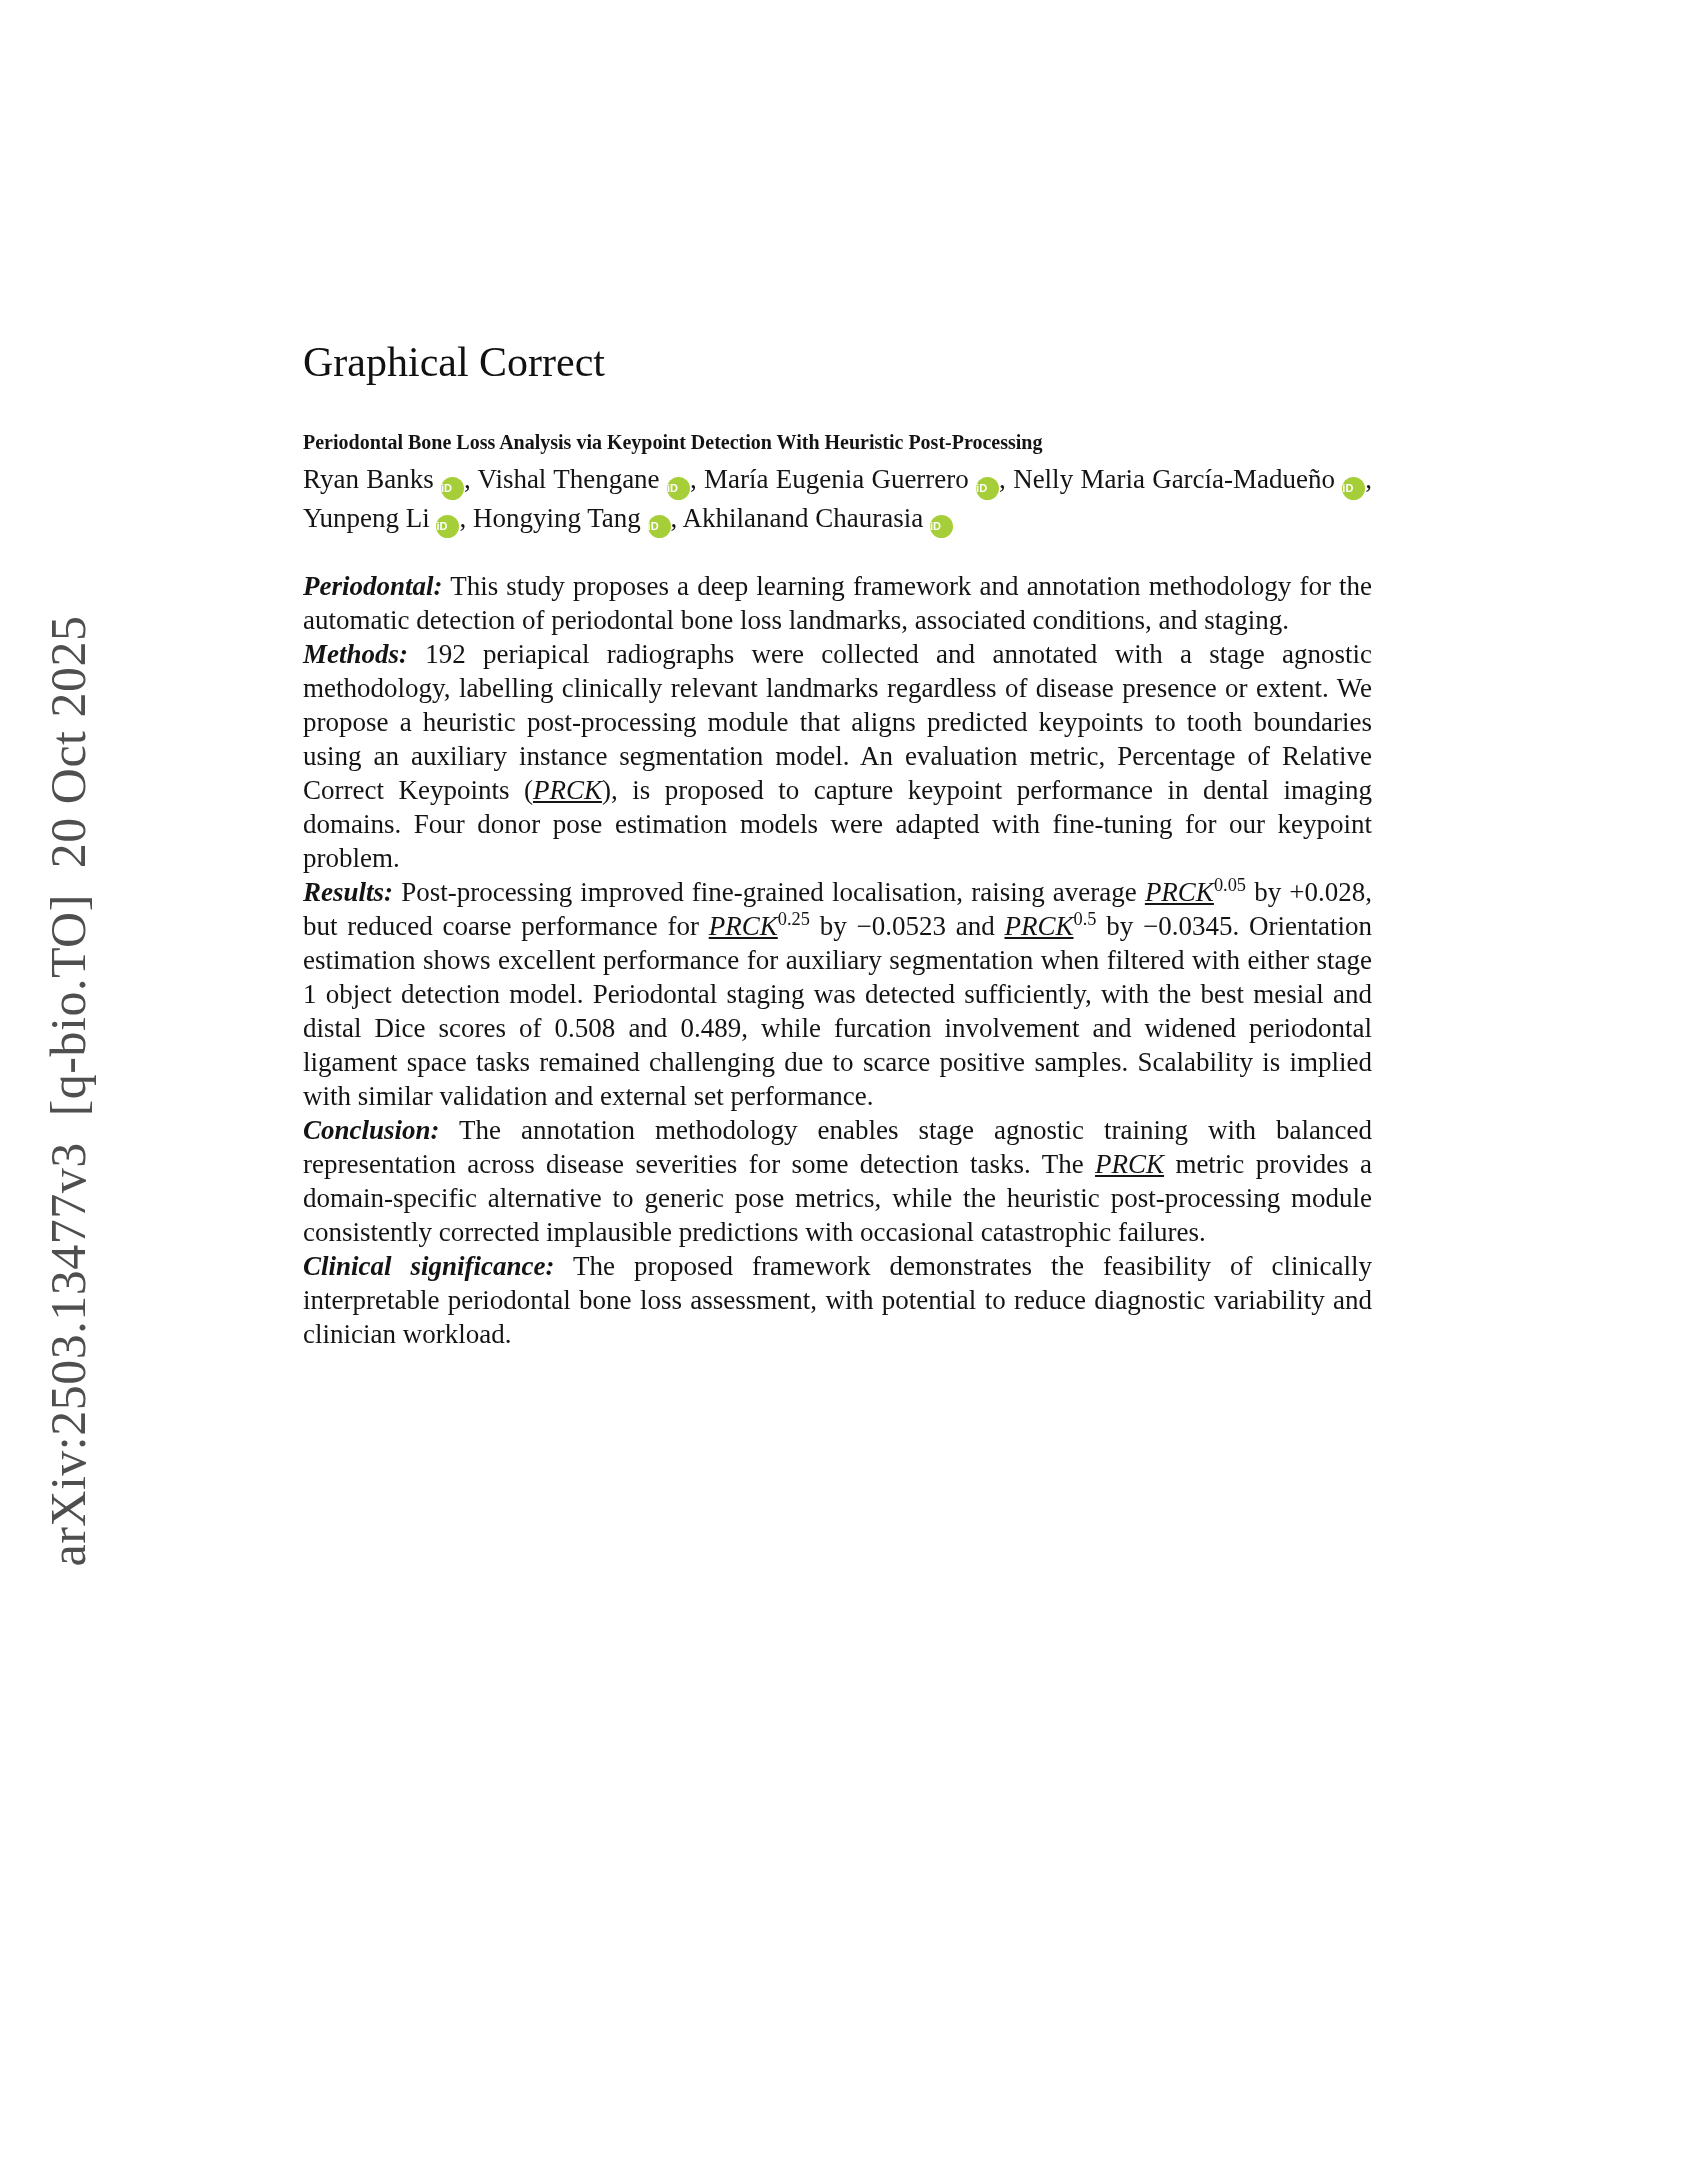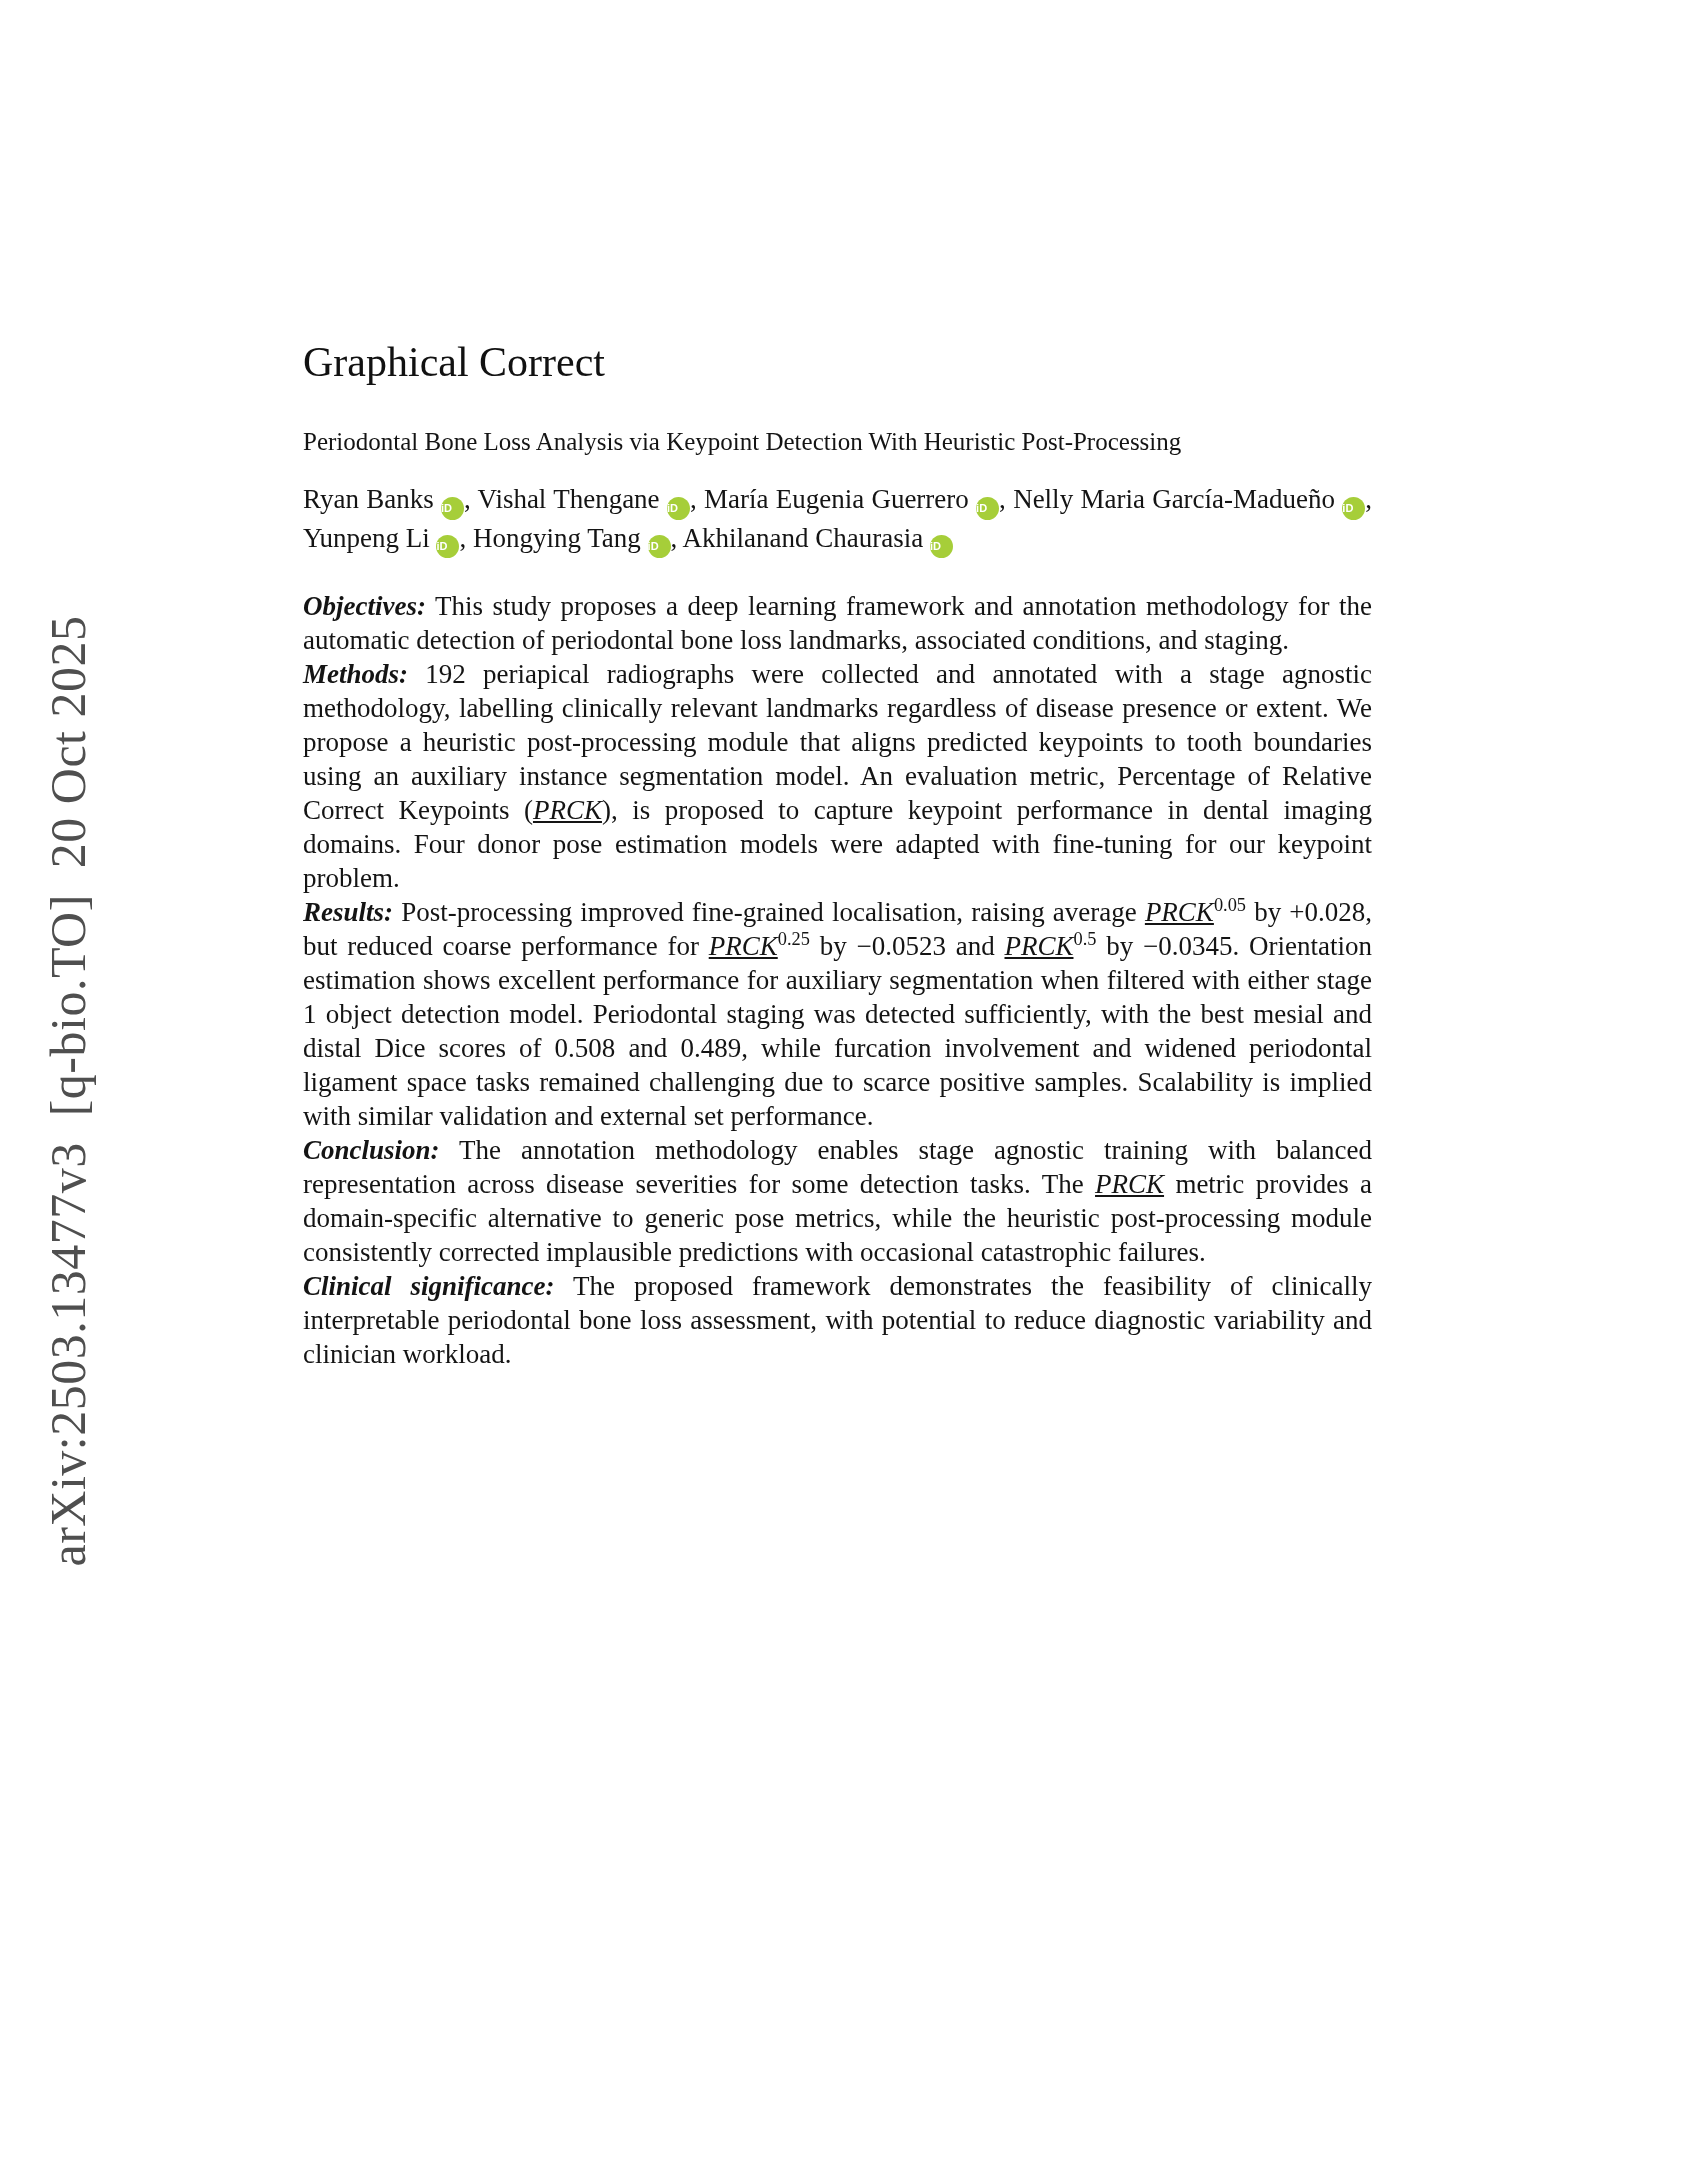--- a/index.html
+++ b/index.html
@@ -33,24 +33,23 @@
   }
 
   .section-title {
     font-size: 42px;
     font-weight: normal;
     margin-bottom: 37px;
     color: #111;
   }
 
   .paper-title {
-    font-size: 25px;
-    font-weight: normal;
+    font-size: 20px;
+    font-weight: bold;
     line-height: 38px;
-    margin-bottom: 20px;
     text-align: justify;
   }
 
   .authors {
     font-size: 27px;
     line-height: 37px;
     margin-bottom: 31px;
     text-align: justify;
   }
 
@@ -88,21 +87,21 @@
 
   <div class="content">
 
     <h1 class="section-title">Graphical Correct</h1>
 
     <h2 class="paper-title">Periodontal Bone Loss Analysis via Keypoint Detection With Heuristic Post-Processing</h2>
 
     <p class="authors" id="authors"><span>Ryan Banks</span>&nbsp;<span class="orcid" style="background: rgb(166, 206, 57);">iD</span>, <span>Vishal Thengane</span>&nbsp;<span class="orcid" style="background: rgb(166, 206, 57);">iD</span>, <span>María Eugenia Guerrero</span>&nbsp;<span class="orcid" style="background: rgb(166, 206, 57);">iD</span>, <span>Nelly Maria García-Madueño</span>&nbsp;<span class="orcid" style="background: rgb(166, 206, 57);">iD</span>, <span>Yunpeng Li</span>&nbsp;<span class="orcid" style="background: rgb(166, 206, 57);">iD</span>, <span>Hongying Tang</span>&nbsp;<span class="orcid" style="background: rgb(166, 206, 57);">iD</span>, <span>Akhilanand Chaurasia</span>&nbsp;<span class="orcid" style="background: rgb(166, 206, 57);">iD</span></p>
 
     <div id="paragraphs">
-        <p class="para"><span class="lead">Objectives:</span><span> This study proposes a deep learning framework and annotation methodology for the automatic detection of periodontal bone loss landmarks, associated conditions, and staging.</span></p>
+        <p class="para"><span class="lead">Periodontal:</span><span> This study proposes a deep learning framework and annotation methodology for the automatic detection of periodontal bone loss landmarks, associated conditions, and staging.</span></p>
         <p class="para"><span class="lead">Methods:</span><span> 192 periapical radiographs were collected and annotated with a stage agnostic methodology, labelling clinically relevant landmarks regardless of disease presence or extent. We propose a heuristic post-processing module that aligns predicted keypoints to tooth boundaries using an auxiliary instance segmentation model. An evaluation metric, Percentage of Relative Correct Keypoints (</span><span class="math">PRCK</span><span>), is proposed to capture keypoint performance in dental imaging domains. Four donor pose estimation models were adapted with fine-tuning for our keypoint problem.</span></p>
         <p class="para"><span class="lead">Results:</span><span> Post-processing improved fine-grained localisation, raising average </span><span class="math">PRCK</span><sup class="sup">0.05</sup><span> by +0.028, but reduced coarse performance for </span><span class="math">PRCK</span><sup class="sup">0.25</sup><span> by −0.0523 and </span><span class="math">PRCK</span><sup class="sup">0.5</sup><span> by −0.0345. Orientation estimation shows excellent performance for auxiliary segmentation when filtered with either stage 1 object detection model. Periodontal staging was detected sufficiently, with the best mesial and distal Dice scores of 0.508 and 0.489, while furcation involvement and widened periodontal ligament space tasks remained challenging due to scarce positive samples. Scalability is implied with similar validation and external set performance.</span></p>
         <p class="para"><span class="lead">Conclusion:</span><span> The annotation methodology enables stage agnostic training with balanced representation across disease severities for some detection tasks. The </span><span class="math">PRCK</span><span> metric provides a domain-specific alternative to generic pose metrics, while the heuristic post-processing module consistently corrected implausible predictions with occasional catastrophic failures.</span></p>
         <p class="para"><span class="lead">Clinical significance:</span><span> The proposed framework demonstrates the feasibility of clinically interpretable periodontal bone loss assessment, with potential to reduce diagnostic variability and clinician workload.</span></p>
       </div>
 
   </div>
 </div>
 
 

